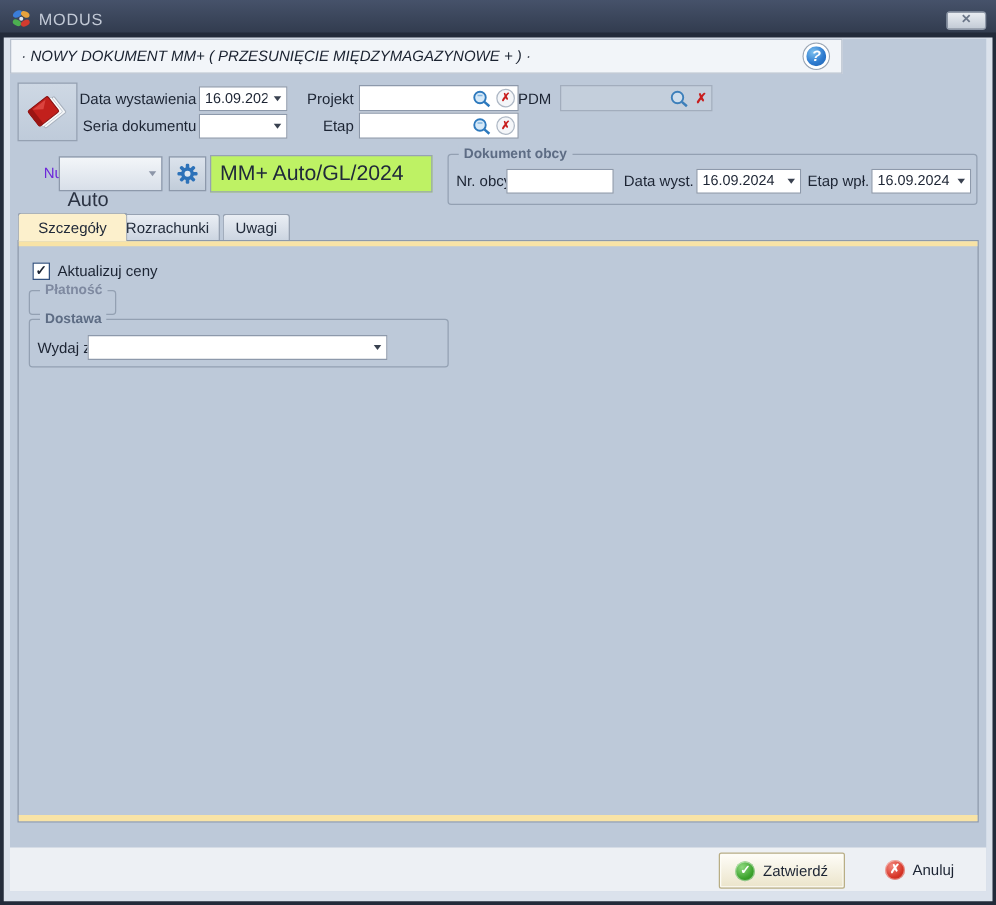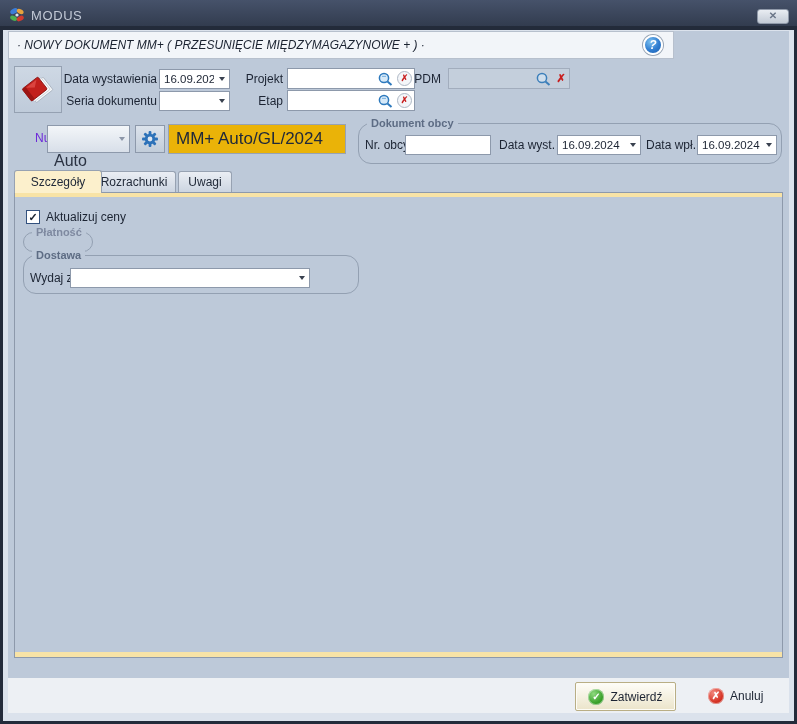--- a/index.html
+++ b/index.html
@@ -29,30 +29,30 @@
   .combo .val { flex:1; padding-left:4px; font-size:11.5px; white-space:nowrap; overflow:hidden; }
   .arrbox { width:15px; align-self:stretch; display:flex; align-items:center; justify-content:center; }
   .tri { width:0; height:0; border-left:3.5px solid transparent; border-right:3.5px solid transparent; border-top:4px solid #39414f; }
   .tri.dim { border-top-color:#8c96a8; }
   .lookup input, .tfield input { flex:1; min-width:0; border:none; outline:none; background:transparent; font:inherit; padding-left:4px; }
   .mag { width:19px; height:16px; flex:0 0 auto; }
   .clear-btn { width:15px; height:15px; flex:0 0 auto; border-radius:50%; background:#f4f6f9; border:1px solid #aeb8c5; color:#c81e1e; font-size:9px; font-weight:bold; line-height:13px; text-align:center; margin:0 2px; }
   .clear-x { width:16px; flex:0 0 auto; text-align:center; color:#c81e1e; font-weight:bold; font-size:11px; }
   .lookup.disabled { background:#c4cfdc; border-color:#a2adbd; }
 
-  .group { position:absolute; border:1px solid #93a0b2; border-radius:13px; }
+  .group { position:absolute; border:1px solid #93a0b2; border-radius:3px; }
   .group > .legend { position:absolute; top:-8px; left:8px; background:#bdc9d9; padding:0 4px; font-size:11px; font-weight:bold; color:#5d6c84; line-height:14px; }
   .group > .legend.dim { color:#7e89a0; }
 
   
   .book-box { position:absolute; left:6px; top:35px; width:48px; height:47px; background:linear-gradient(#ced8e4,#bfcbda); border:1px solid #95a1b2; display:flex; align-items:center; justify-content:center; }
   .auto-combo { left:39px; top:94px; width:83px; height:28px; background:linear-gradient(#f3f6f9,#d8dfe9); }
   .auto-combo .val { font-size:16px; padding-left:6px; color:#2a3242;margin-top:44px; }
   .gear-btn { position:absolute; left:127px; top:94px; width:30px; height:28px; background:linear-gradient(#dce3ec,#c2cdda); border:1px solid #8d99ab; display:flex; align-items:center; justify-content:center; }
-  .numer-preview { position:absolute; left:160px; top:93px; width:178px; height:30px; background:#eab308; border:1px solid #97a2b3; font-size:17px; line-height:28px; padding-left:7px; color:#20293a; white-space:nowrap; }
+  .numer-preview { position:absolute; left:160px; top:93px; width:178px; height:30px; background:#bef264; border:1px solid #97a2b3; font-size:17px; line-height:28px; padding-left:7px; color:#20293a; white-space:nowrap; }
 
   
   .tab { position:absolute; text-align:center; font-size:12px; border:1px solid #97a2b2; border-bottom:none; border-radius:3px 3px 0 0; color:#222b3a; }
   .tab.active { top:139px; height:23px; line-height:22px; background:#fcf0cc; z-index:3; }
   .tab.inactive { top:140px; height:21px; line-height:20px; background:linear-gradient(#eaeef4,#ccd5e1); z-index:1; }
 
   .panel { position:absolute; left:6px; top:161px; width:769px; height:466px; border:1px solid #8d99ab; background:#bdc9d9; z-index:2; }
   .strip-top { position:absolute; left:0; top:0; width:100%; height:4px; background:#f8e3a6; }
   .strip-bottom { position:absolute; left:0; bottom:0; width:100%; height:5px; background:#f8e3a6; }
   .checkbox { position:absolute; left:11px; top:17px; width:14px; height:14px; background:#fff; border:1px solid #33517e; font-size:11px; line-height:12px; text-align:center; font-weight:bold; color:#1a2230; }
@@ -176,21 +176,21 @@
     <div class="tfield" style="left:46px;top:11px;width:86px;height:20px;">
       <input type="text" value="" style="">
     </div>
     <div class="lbl" style="left:140px;top:11px;">Data wyst.</div>
     <div class="combo" style="left:198px;top:11px;width:84px;height:20px;">
       <span class="val">16.09.2024</span>
       <span class="arrbox">
           <span class="tri"></span>
         </span>
     </div>
-    <div class="lbl" style="left:287px;top:11px;">Data wpł.</div>
+    <div class="lbl" style="left:287px;top:11px;">Etap wpł.</div>
     <div class="combo" style="left:338px;top:11px;width:80px;height:20px;">
       <span class="val">16.09.2024</span>
       <span class="arrbox">
           <span class="tri"></span>
         </span>
     </div>
   </div>
 
   <div class="tab active" style="left:6px;width:88px;">Szczegóły</div>
   <div class="tab inactive" style="left:84px;width:84px;">Rozrachunki</div>

